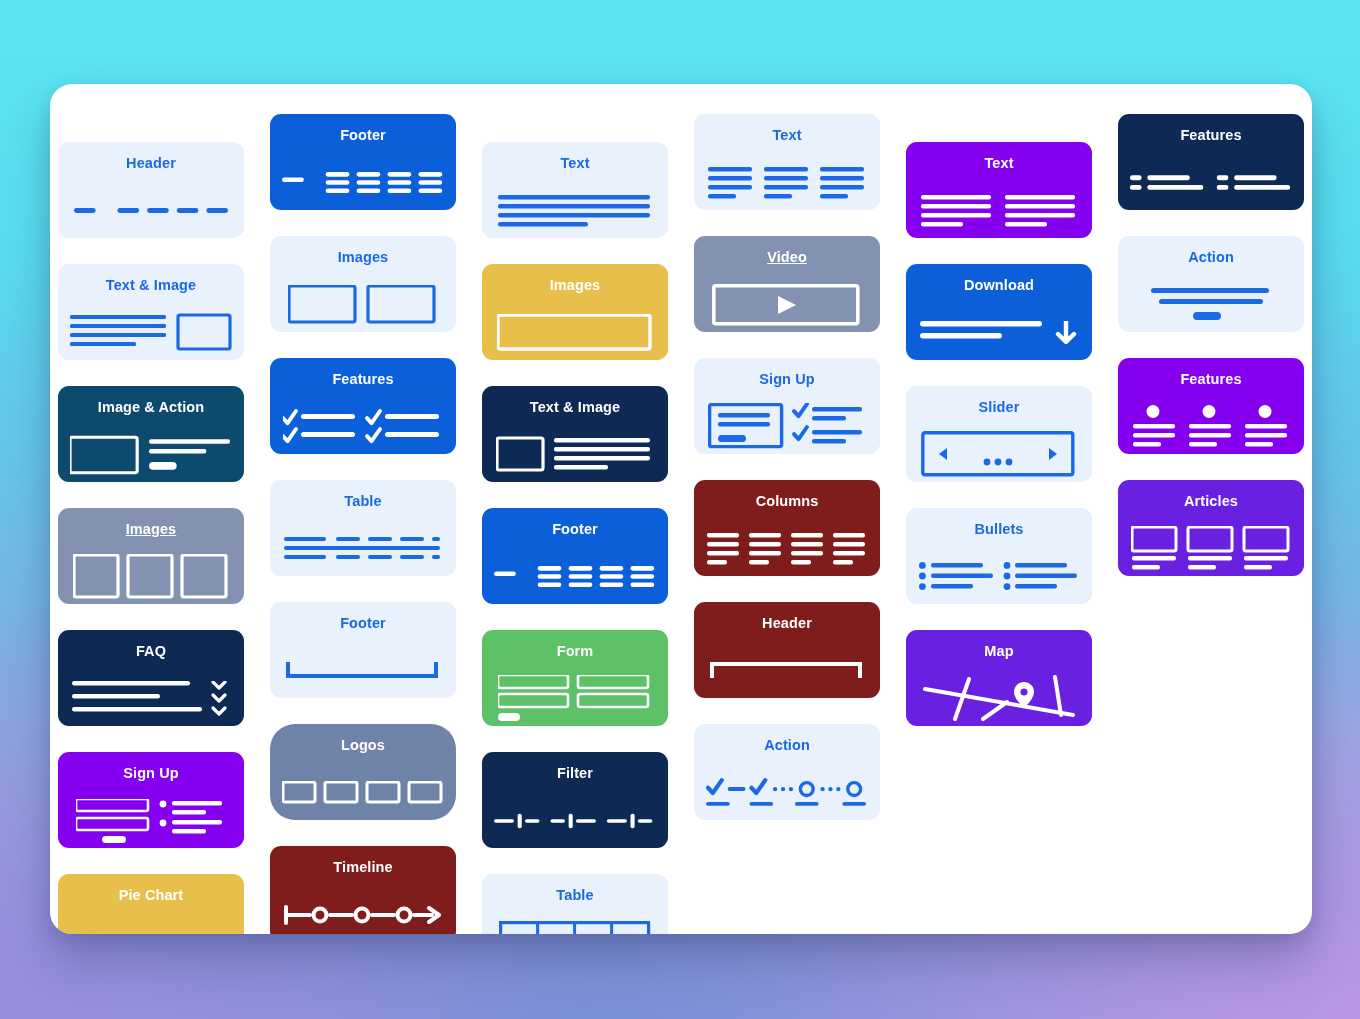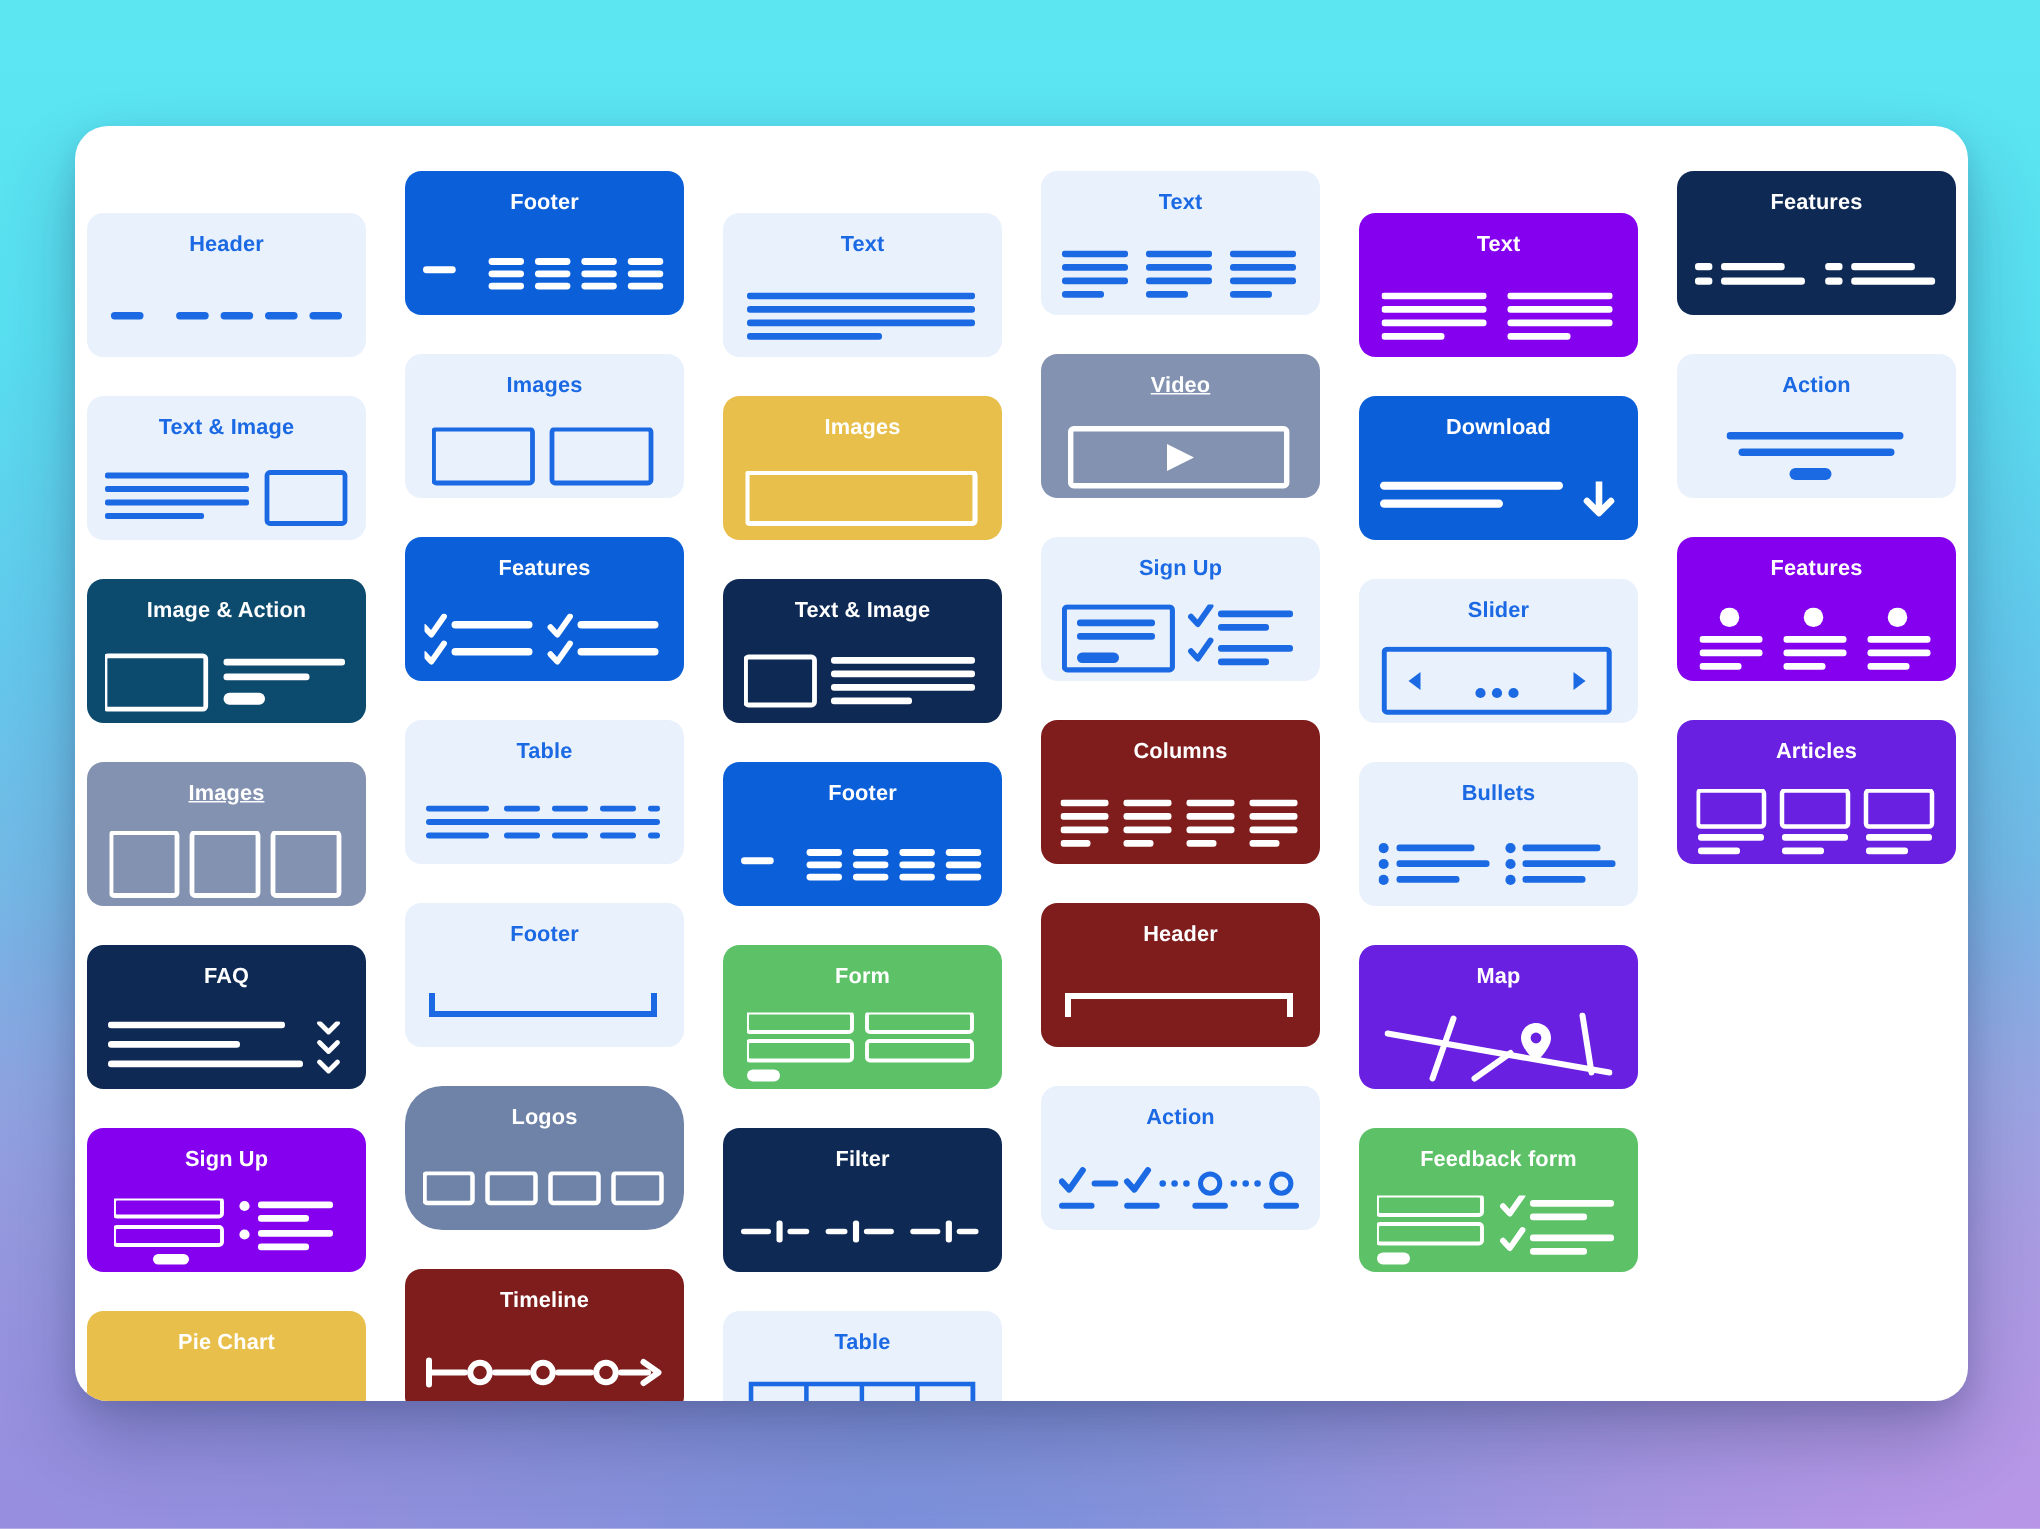--- a/index.html
+++ b/index.html
@@ -562,36 +562,20 @@
               <svg width="152" height="48" viewBox="0 0 152 48" fill="none">
                 <path d="M2 14 L150 40" stroke="#ffffff" stroke-width="4" stroke-linecap="round"></path>
                 <path d="M46 4 L32 44" stroke="#ffffff" stroke-width="4" stroke-linecap="round"></path>
                 <path d="M132 2 L138 40" stroke="#ffffff" stroke-width="4" stroke-linecap="round"></path>
                 <path d="M60 44 L84 27" stroke="#ffffff" stroke-width="4" stroke-linecap="round"></path>
                 <path d="M101 7 c-5.6 0-10 4.4-10 10 0 7.2 10 16 10 16 s10-8.8 10-16 c0-5.6-4.4-10-10-10 z" fill="#ffffff"></path>
                 <circle cx="101" cy="17" r="3.6" fill="#6a20e0"></circle>
               </svg>
             </div>
           </div>
-          <div class="card h-std t-green2">
-            <div class="card-title">Feedback form</div>
-            <div class="art">
-              <svg width="162" height="48" viewBox="0 0 162 48" fill="none">
-                <rect x="0" y="0" width="70" height="13" rx="2" stroke="#ffffff" stroke-width="2.6"></rect>
-                <rect x="0" y="19" width="70" height="13" rx="2" stroke="#ffffff" stroke-width="2.6"></rect>
-                <rect x="0" y="38" width="22" height="8" rx="4" fill="#ffffff"></rect>
-                <path d="M84 7.15 l4.55 4.94 L97 0" stroke="#ffffff" stroke-width="3.9" stroke-linecap="round" stroke-linejoin="round"></path>
-                <rect x="102" y="3" width="56" height="4.5" rx="2" fill="#ffffff"></rect>
-                <rect x="102" y="12" width="38" height="4.5" rx="2" fill="#ffffff"></rect>
-                <path d="M84 30.15 l4.55 4.94 L97 23" stroke="#ffffff" stroke-width="3.9" stroke-linecap="round" stroke-linejoin="round"></path>
-                <rect x="102" y="26" width="56" height="4.5" rx="2" fill="#ffffff"></rect>
-                <rect x="102" y="35" width="38" height="4.5" rx="2" fill="#ffffff"></rect>
-              </svg>
-            </div>
-          </div>
         </div>
         <div class="col col-6">
           <div class="card h-std t-navy">
             <div class="card-title">Features</div>
             <div class="art">
               <svg width="168" height="17" viewBox="0 0 168 17" fill="none">
                 <rect x="0" y="0" width="12" height="5" rx="2.2" fill="#ffffff"></rect>
                 <rect x="0" y="10" width="12" height="5" rx="2.2" fill="#ffffff"></rect>
                 <rect x="18" y="0" width="44" height="5" rx="2.2" fill="#ffffff"></rect>
                 <rect x="18" y="10" width="58" height="5" rx="2.2" fill="#ffffff"></rect>

